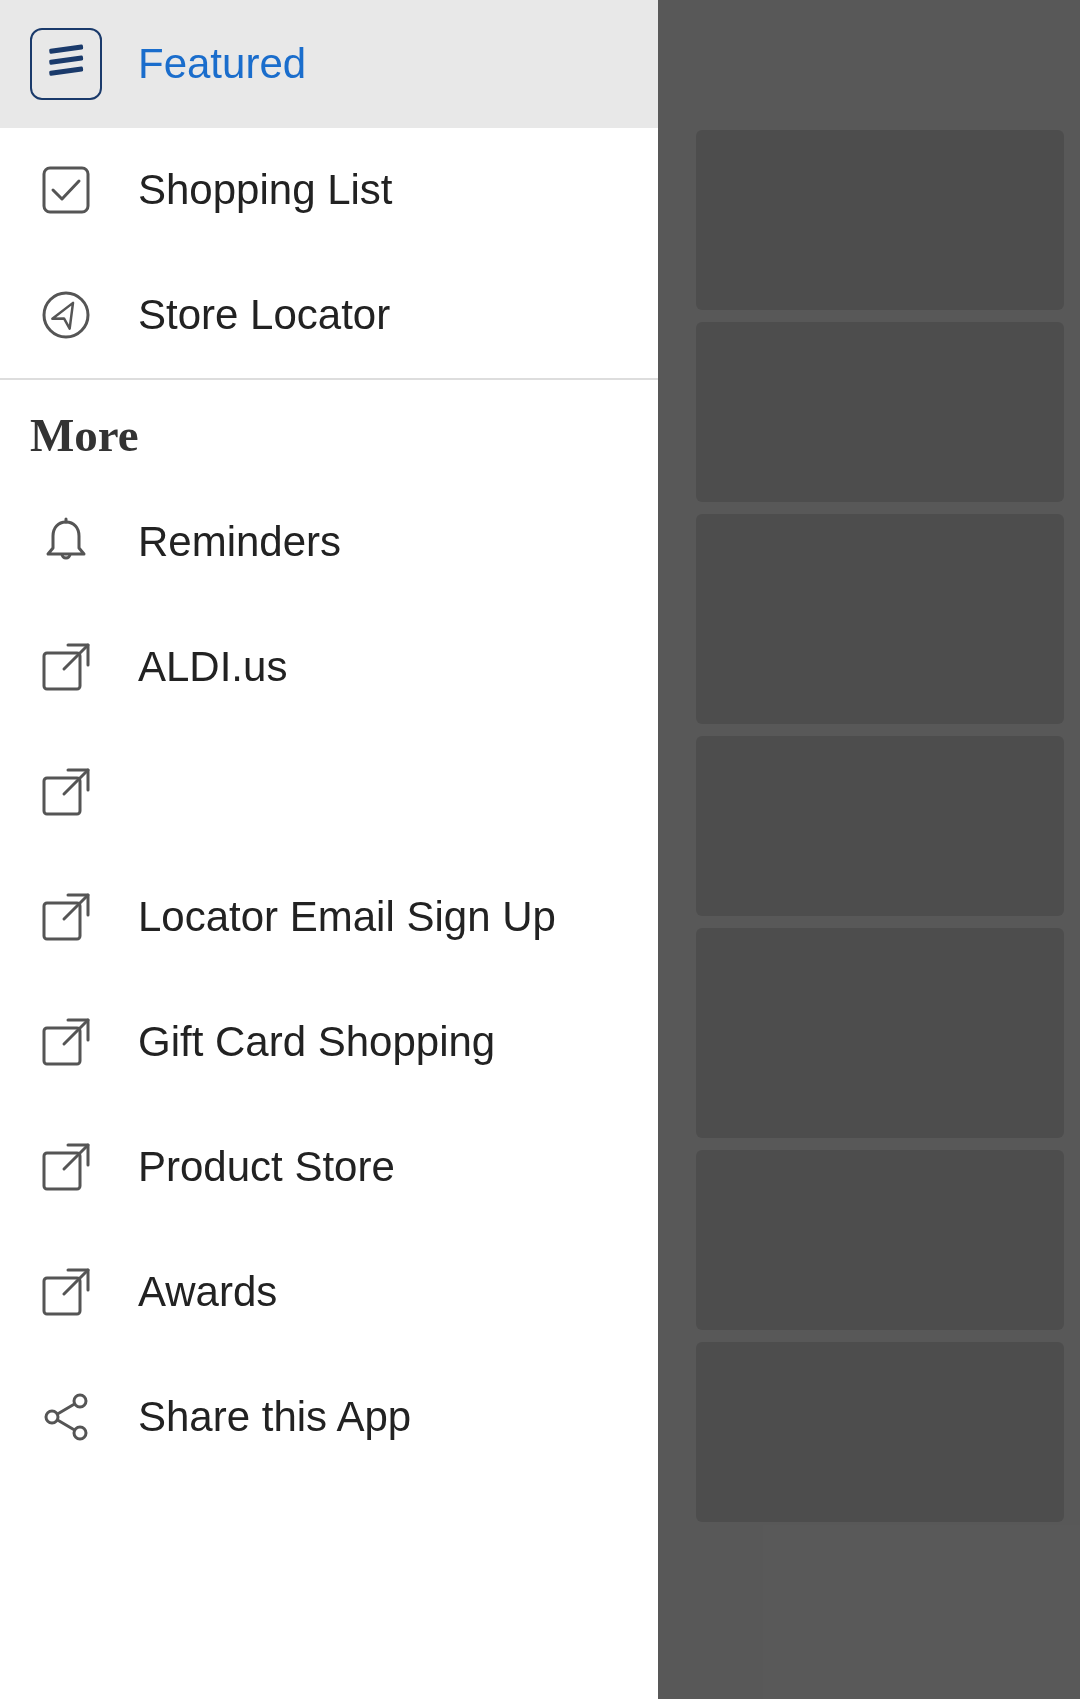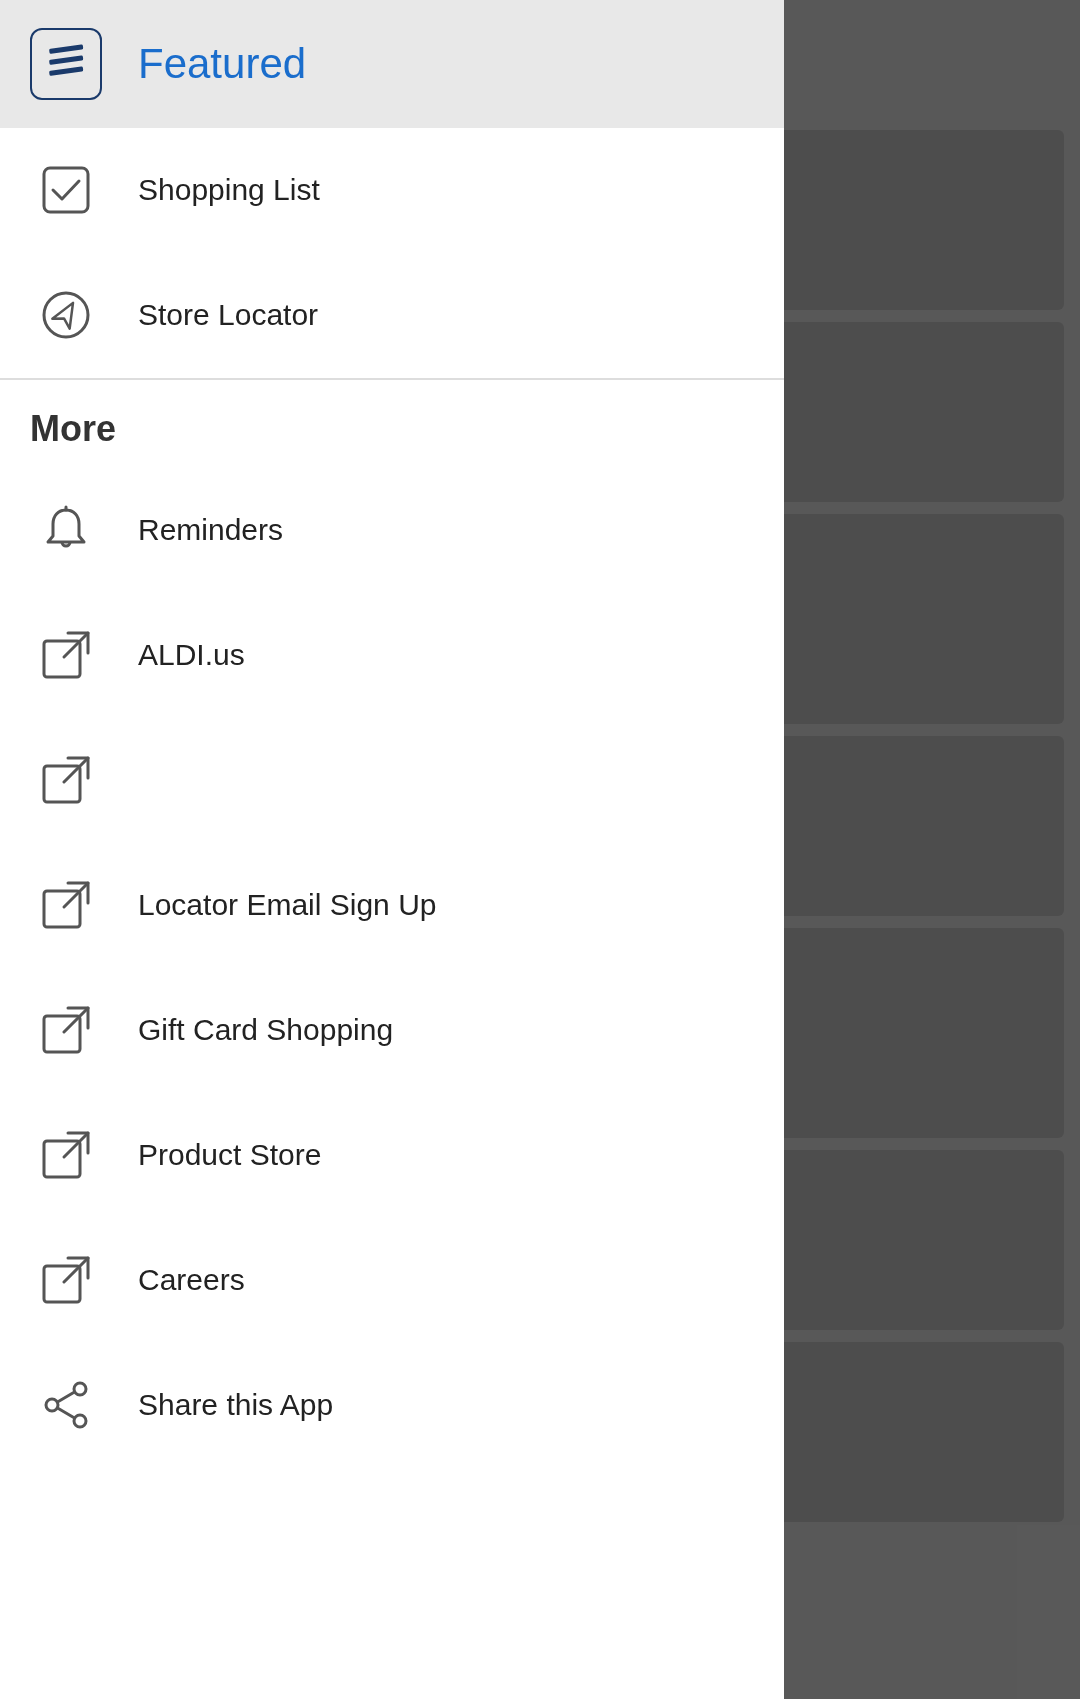--- a/index.html
+++ b/index.html
@@ -52,21 +52,21 @@
       bottom: 0;
       background: rgba(0,0,0,0.35);
       z-index: 5;
     }
 
     
     .drawer {
       position: absolute;
       top: 0;
       left: 0;
-      width: 784px;
+      width: 658px;
       height: 100%;
       background: #fff;
       z-index: 10;
       display: flex;
       flex-direction: column;
     }
 
     
     .featured-row {
       background: #e8e8e8;
@@ -111,44 +111,45 @@
     .nav-icon {
       width: 72px;
       height: 72px;
       display: flex;
       align-items: center;
       justify-content: center;
       flex-shrink: 0;
     }
 
     .nav-label {
-      font-size: 30px;
+      font-size: 42px;
       font-weight: 400;
       color: #222;
       margin-left: 36px;
     }
 
     
     .divider {
       height: 1.5px;
       background: #ddd;
       margin: 0 0;
     }
 
     
     .more-section {
       flex: 1;
       overflow: hidden;
     }
 
     .more-header {
       padding: 28px 30px 18px 30px;
-      font-size: 36px;
+      font-size: 47px;
       font-weight: 700;
       color: #333;
+      font-family: Liberation Serif, serif;
     }
 
     
     svg {
       display: block;
     }
 
     
     .partial-item {
       display: flex;
@@ -285,21 +286,21 @@
     </div>
 
     <div class="nav-item">
       <div class="nav-icon">
         <svg width="52" height="52" viewBox="0 0 52 52" fill="none">
           <rect x="4" y="12" width="36" height="36" rx="3" stroke="#555" stroke-width="3" fill="none"></rect>
           <polyline points="28,4 48,4 48,24" stroke="#555" stroke-width="3" stroke-linecap="round" stroke-linejoin="round" fill="none"></polyline>
           <line x1="48" y1="4" x2="24" y2="28" stroke="#555" stroke-width="3" stroke-linecap="round"></line>
         </svg>
       </div>
-      <span class="nav-label">Careers</span>
+      <span class="nav-label">Awards</span>
     </div>
 
     <div class="partial-item">
       <div class="nav-icon">
         <svg width="52" height="52" viewBox="0 0 52 52" fill="none">
           <circle cx="40" cy="10" r="6" stroke="#555" stroke-width="3" fill="none"></circle>
           <circle cx="40" cy="42" r="6" stroke="#555" stroke-width="3" fill="none"></circle>
           <circle cx="12" cy="26" r="6" stroke="#555" stroke-width="3" fill="none"></circle>
           <line x1="17.5" y1="23" x2="34.5" y2="13" stroke="#555" stroke-width="3" stroke-linecap="round"></line>
           <line x1="17.5" y1="29" x2="34.5" y2="39" stroke="#555" stroke-width="3" stroke-linecap="round"></line>

